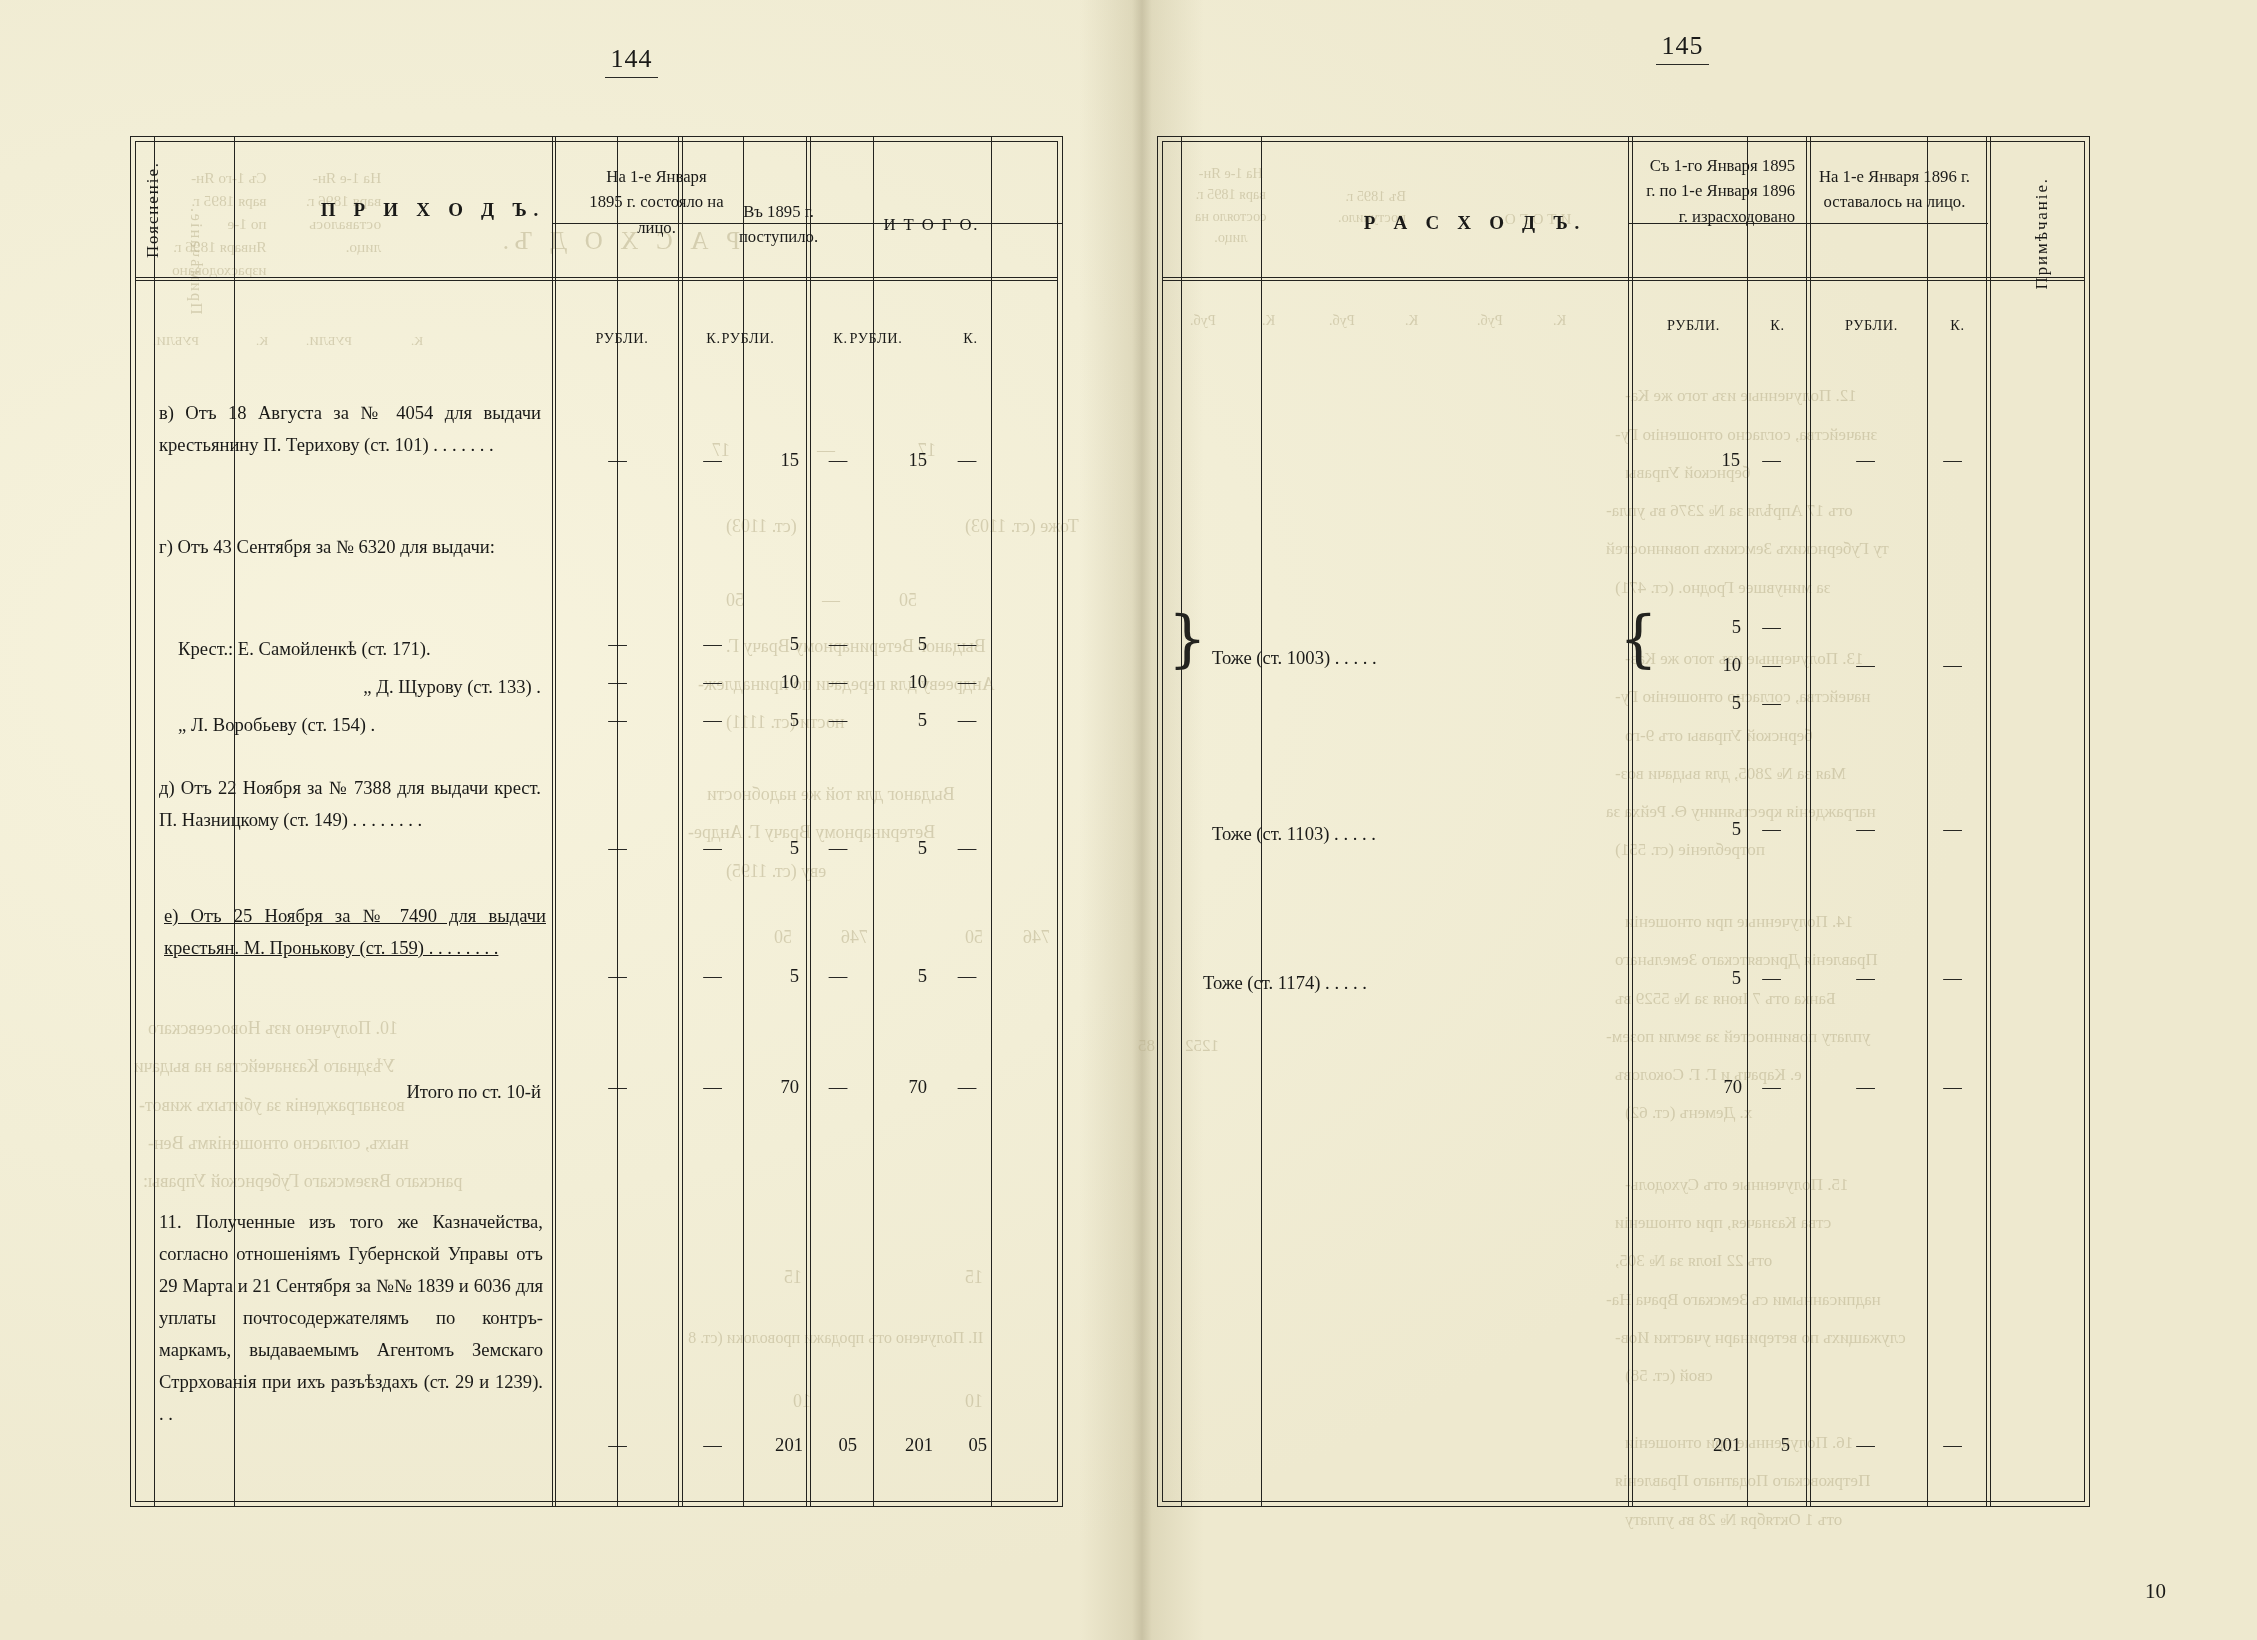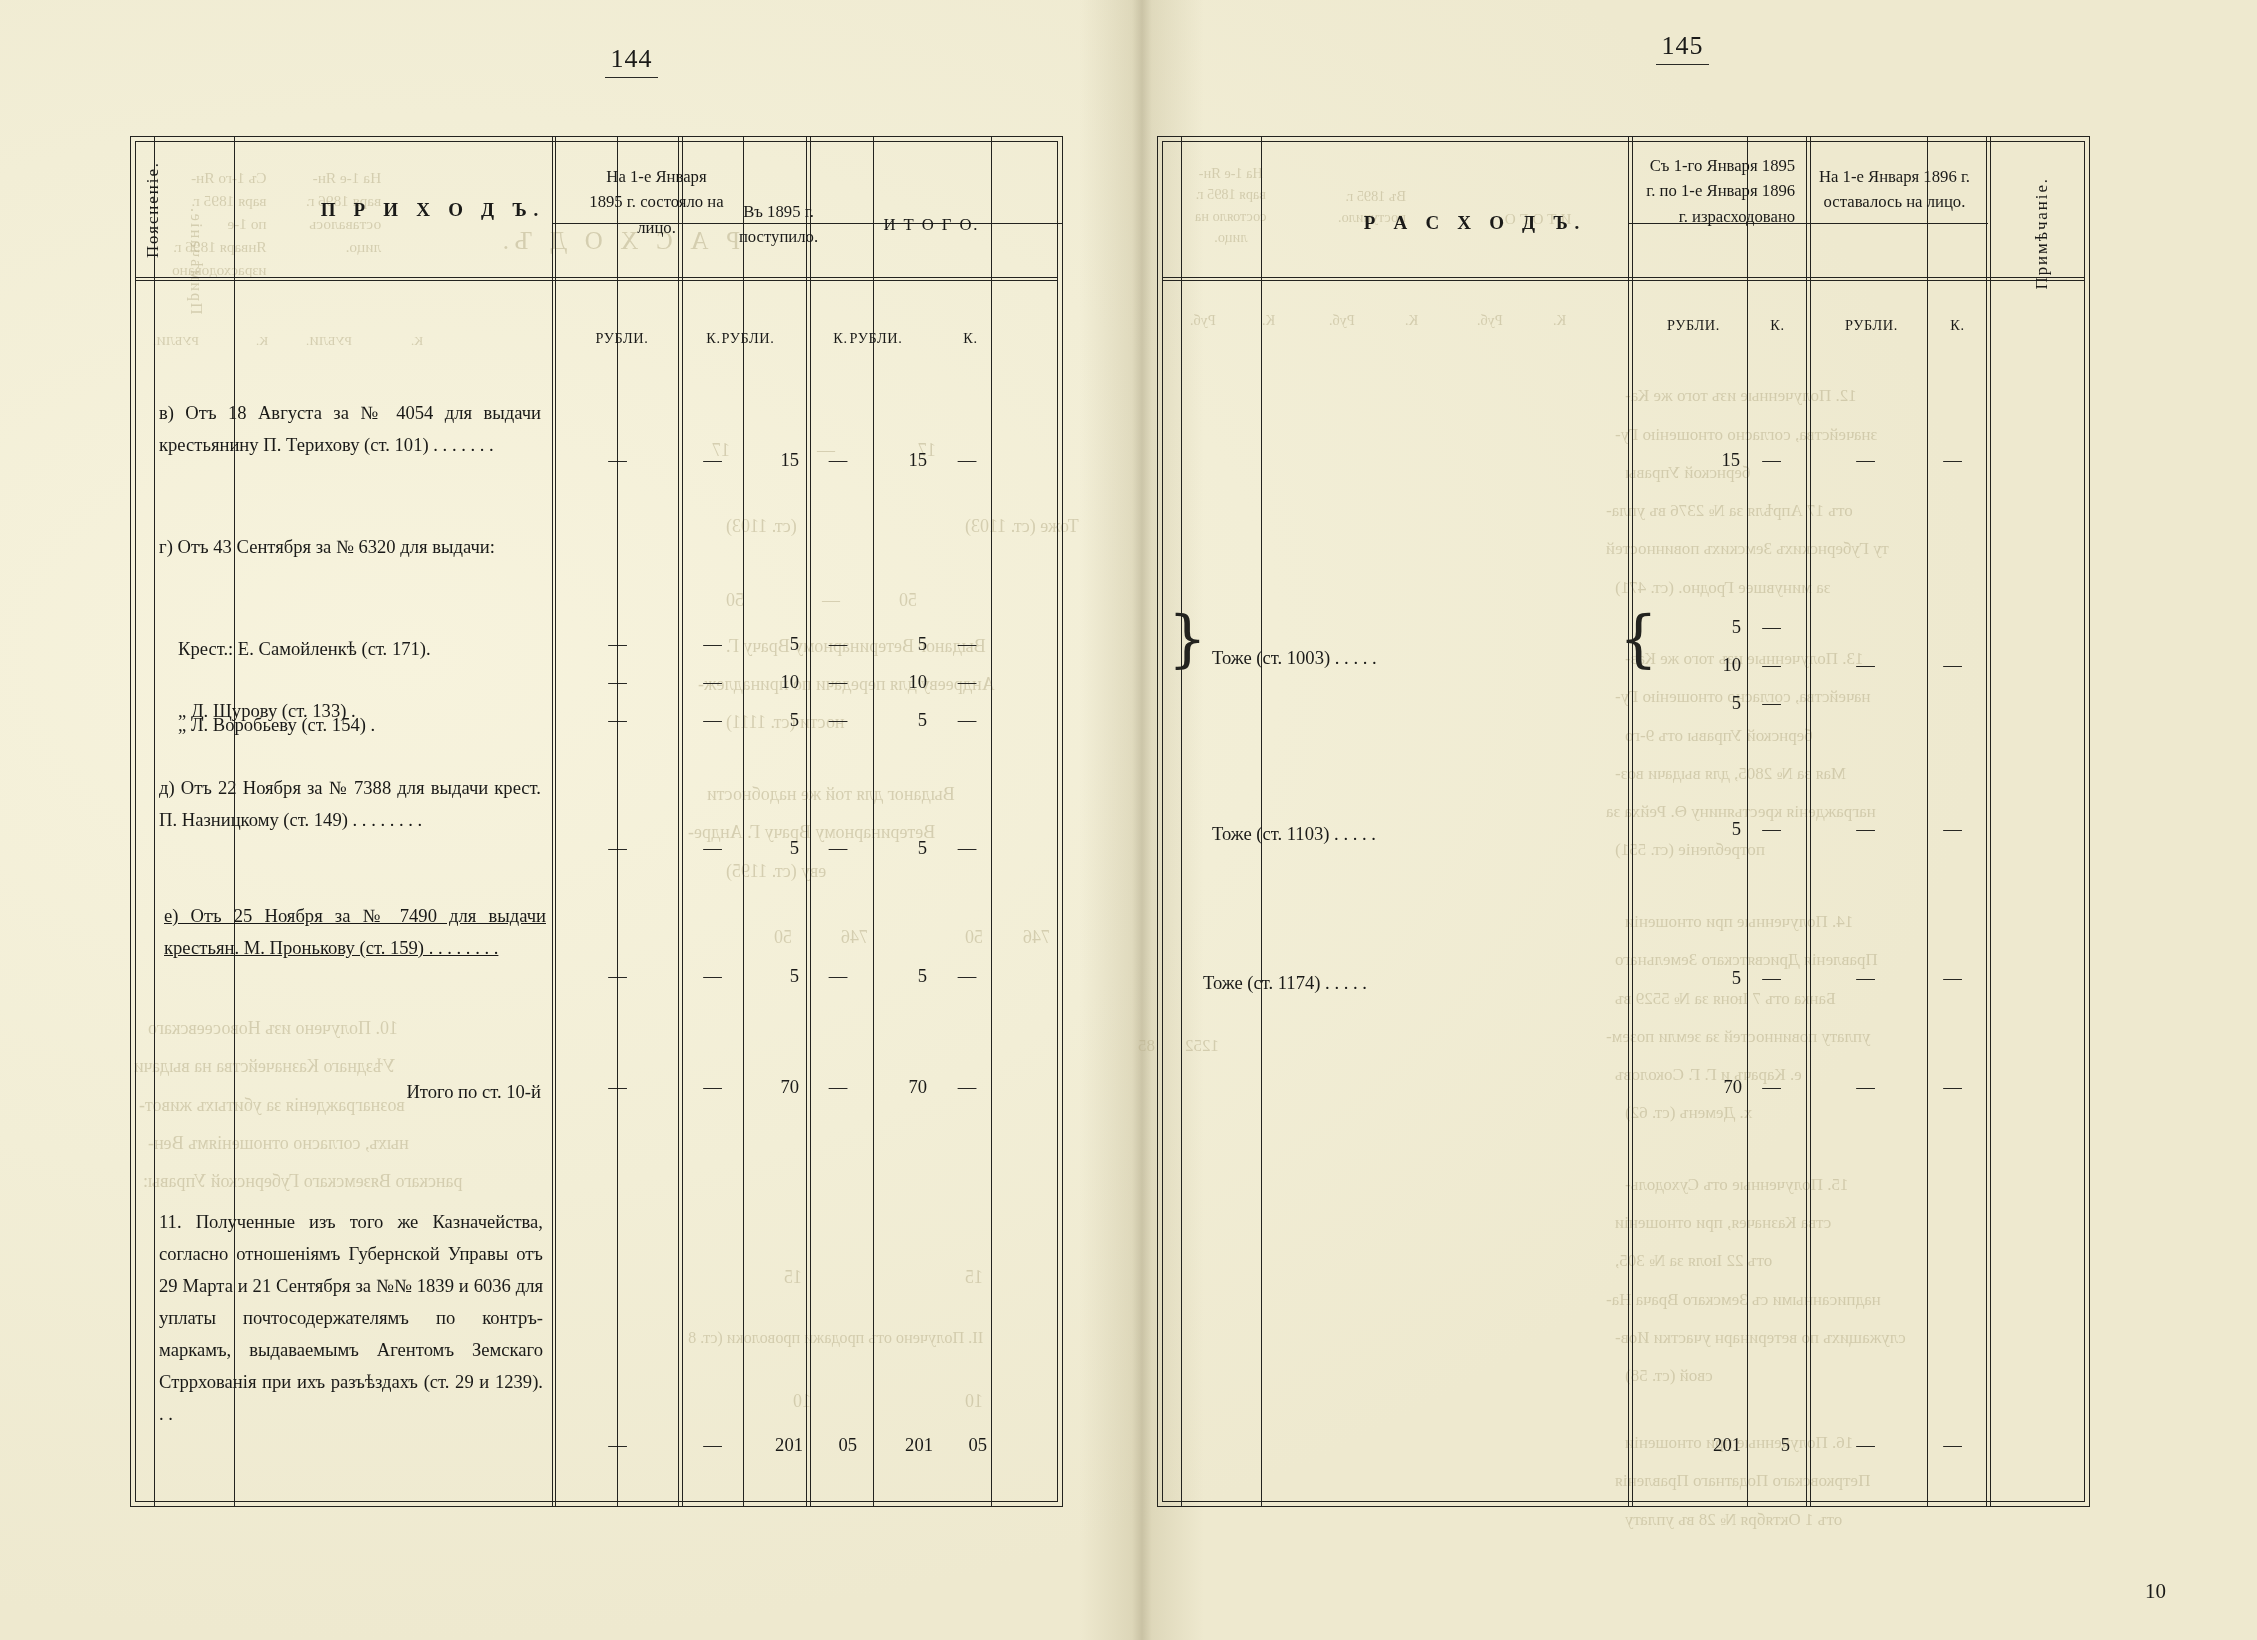--- a/index.html
+++ b/index.html
@@ -279,21 +279,21 @@
   <div class="entry" style="left:159px; top:531px; width:382px;">г) Отъ 43 Сентября за № 6320 для выдачи:</div>
 
   <div class="entry" style="left:178px; top:633px; width:363px; text-align:left;">Крест.: Е. Самойленкѣ (ст. 171).</div>
   <div class="dash" style="left:560px; top:633px; width:115px;">—</div>
   <div class="dash" style="left:684px; top:633px; width:57px;">—</div>
   <div class="amount" style="left:675px; top:633px; width:124px;">5</div>
   <div class="dash" style="left:814px; top:633px; width:48px;">—</div>
   <div class="amount" style="left:803px; top:633px; width:124px;">5</div>
   <div class="dash" style="left:943px; top:633px; width:48px;">—</div>
 
-  <div class="entry" style="left:178px; top:671px; width:363px; text-align:left;margin-top:24px;">„   Д.  Щурову (ст. 133) .</div>
+  <div class="entry" style="left:178px; top:671px; width:363px; text-align:right;">„   Д.  Щурову (ст. 133) .</div>
   <div class="dash" style="left:560px; top:671px; width:115px;">—</div>
   <div class="dash" style="left:684px; top:671px; width:57px;">—</div>
   <div class="amount" style="left:675px; top:671px; width:124px;">10</div>
   <div class="dash" style="left:814px; top:671px; width:48px;">—</div>
   <div class="amount" style="left:803px; top:671px; width:124px;">10</div>
   <div class="dash" style="left:943px; top:671px; width:48px;">—</div>
 
   <div class="entry" style="left:178px; top:709px; width:363px; text-align:left;">„   Л. Воробьеву (ст. 154) .</div>
   <div class="dash" style="left:560px; top:709px; width:115px;">—</div>
   <div class="dash" style="left:684px; top:709px; width:57px;">—</div>

